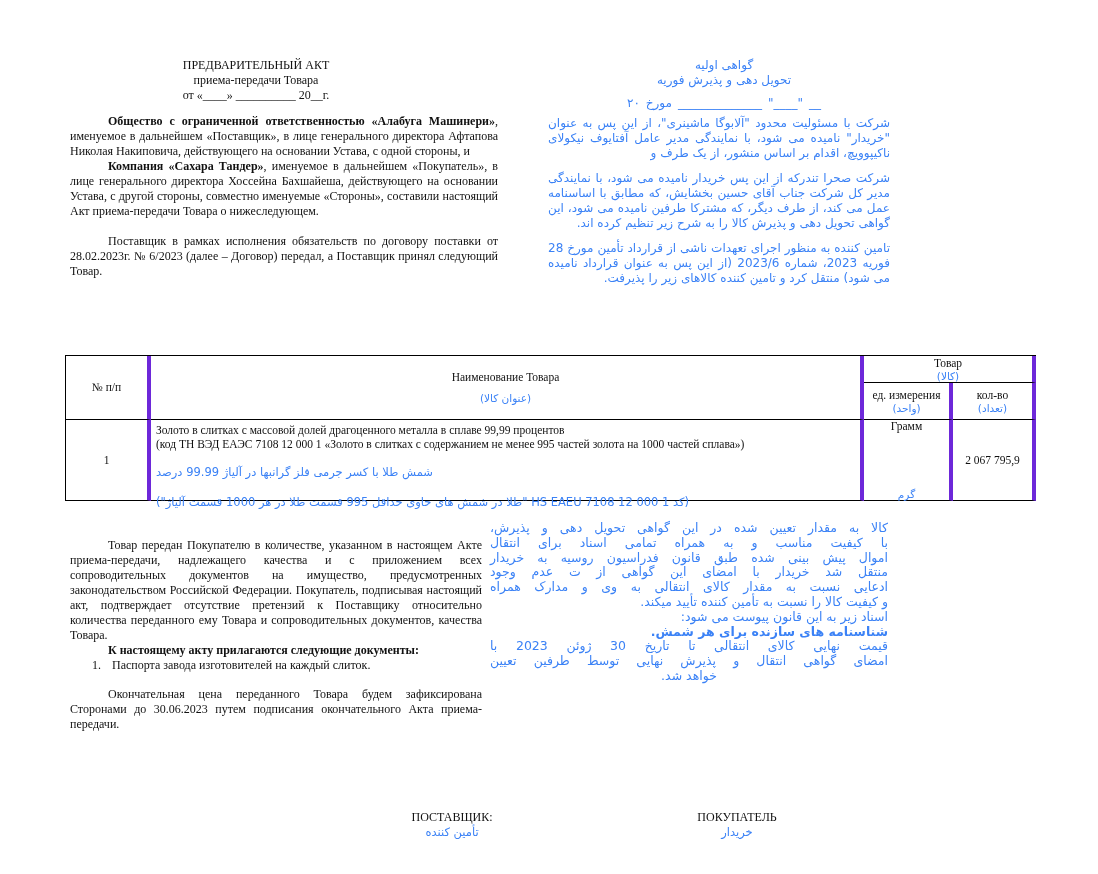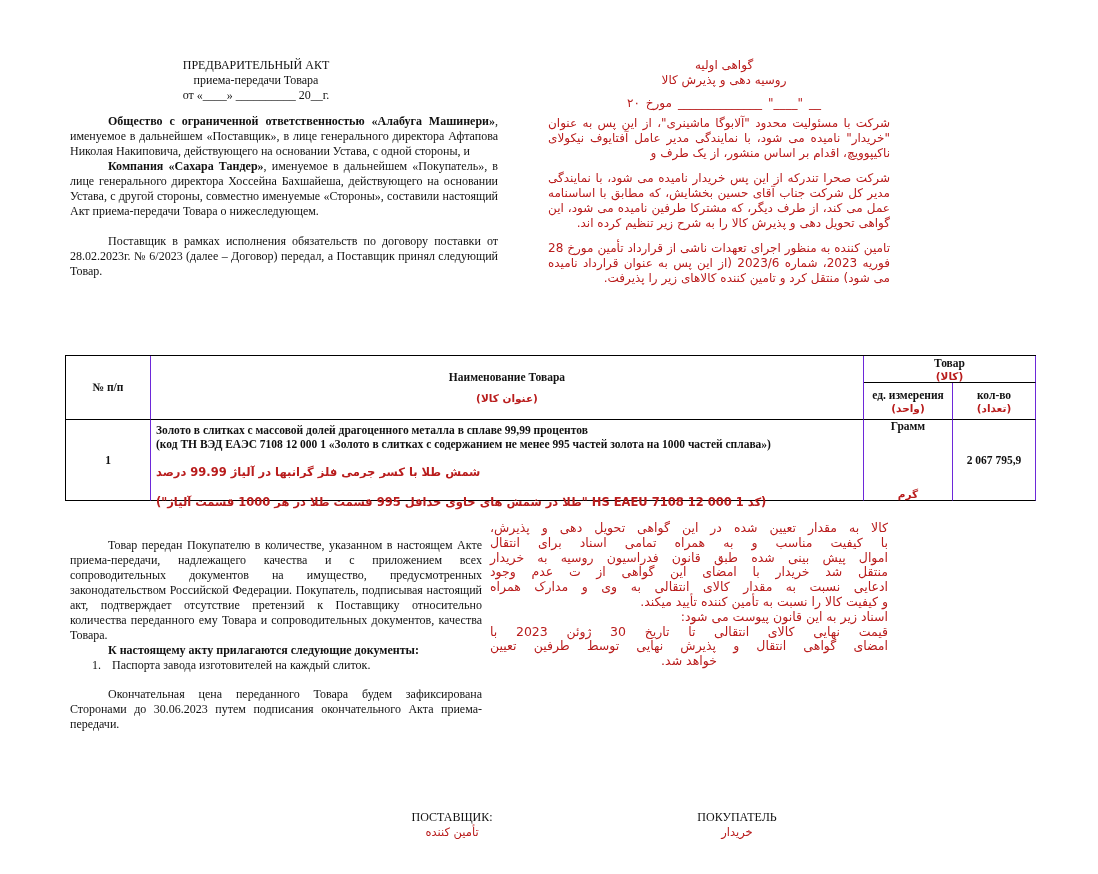--- a/index.html
+++ b/index.html
@@ -11,34 +11,34 @@
   
   .ru { font-family:"Liberation Serif", serif; font-size:12px; line-height:15px; color:#111; }
   .ru-title { left:70px; top:58px; width:372px; text-align:center; }
   .ru-title div { white-space:pre; }
   .ru-col { left:70px; top:114px; width:428px; }
   .ru-p { text-align:justify; text-indent:38px; }
   .ru-p.gap { margin-top:15px; }
   .ru-p b { font-weight:bold; }
 
   
-  .fa { font-family:"DejaVu Sans","DejaVu Sans Mono",sans-serif; font-size:12px; line-height:15px; color:#b91c1c; }
+  .fa { font-family:"DejaVu Sans","DejaVu Sans Mono",sans-serif; font-size:12px; line-height:15px; color:#3b82f6; }
   .fa-header { left:556px; top:58px; width:336px; text-align:center; }
   .fa-date { display:flex; justify-content:center; gap:6px; direction:ltr; margin-top:8px; }
   .fa-col { left:548px; top:116px; width:342px; direction:rtl; }
   .fa-p { text-align:justify; margin-bottom:10px; }
 
   
   .tbl { left:65px; top:355px; width:971px; height:146px;
          display:grid; grid-template-columns:85px 713px 89px 83px;
          grid-template-rows:27px 37px 81px;
          border-top:1px solid #000; border-left:1px solid #000; }
-  .cell { border-right:1px solid #6d28d9; border-bottom:1px solid #000;
+  .cell { border-right:4px solid #6d28d9; border-bottom:1px solid #000;
           display:flex; flex-direction:column; align-items:center; justify-content:center;
-          font-size:11.5px; line-height:13px; text-align:center;font-weight:bold; }
+          font-size:11.5px; line-height:13px; text-align:center; }
   .c-num   { grid-column:1; grid-row:1 / span 2; }
   .c-name  { grid-column:2; grid-row:1 / span 2;gap:8px; }
   .c-group { grid-column:3 / span 2; grid-row:1; }
   .c-unit  { grid-column:3; grid-row:2;align-items:center; }
   .c-qty   { grid-column:4; grid-row:2; }
   .b-num   { grid-column:1; grid-row:3; }
   .b-desc  { grid-column:2; grid-row:3; align-items:stretch; justify-content:flex-start;
              text-align:left; padding:3px 14px 0 5px; }
   .b-unit  { grid-column:3; grid-row:3;justify-content:space-between; }
   .b-qty   { grid-column:4; grid-row:3; }
@@ -71,21 +71,21 @@
 <body>
 
 <div class="abs ru ru-title">
   <div>ПРЕДВАРИТЕЛЬНЫЙ АКТ</div>
   <div>приема-передачи Товара</div>
   <div>от «____» __________ 20__г.</div>
 </div>
 
 <div class="abs fa fa-header">
   <div>گواهی اولیه</div>
-  <div>روسیه دهی و پذیرش کالا</div>
+  <div>تحویل دهی و پذیرش فوریه</div>
   <div class="fa-date" id="fa-date">
       <span>۲۰</span>
       <span>مورخ</span>
       <span>______________</span>
       <span>"____"</span>
       <span>__</span>
     </div>
 </div>
 
 <div class="abs ru ru-col" id="ru-paras">
@@ -150,20 +150,21 @@
 </div>
 
 <div class="abs fa low-fa" id="lower-fa">
     <div class="ln ">کالا به مقدار تعیین شده در این گواهی تحویل دهی و پذیرش،</div>
     <div class="ln ">با کیفیت مناسب و به همراه تمامی اسناد برای انتقال</div>
     <div class="ln ">اموال پیش بینی شده طبق قانون فدراسیون روسیه به خریدار</div>
     <div class="ln ">منتقل شد خریدار با امضای این گواهی از ت عدم وجود</div>
     <div class="ln ">ادعایی نسبت به مقدار کالای انتقالی به وی و مدارک همراه</div>
     <div class="ln r">و کیفیت کالا را نسبت به تأمین کننده تأیید میکند.</div>
     <div class="ln r">اسناد زیر به این قانون پیوست می شود:</div>
+    <div class="ln r bld">شناسنامه های سازنده برای هر شمش.</div>
     <div class="ln ">قیمت نهایی کالای انتقالی تا تاریخ 30 ژوئن 2023 با</div>
     <div class="ln ">امضای گواهی انتقال و پذیرش نهایی توسط طرفین تعیین</div>
     <div class="ln c">خواهد شد.</div>
   </div>
 
 <div class="abs sig sig-supplier">
   <div class="ru ru-lbl">ПОСТАВЩИК:</div>
   <div class="fa fa-lbl">تأمین کننده</div>
 </div>
 <div class="abs sig sig-buyer">

